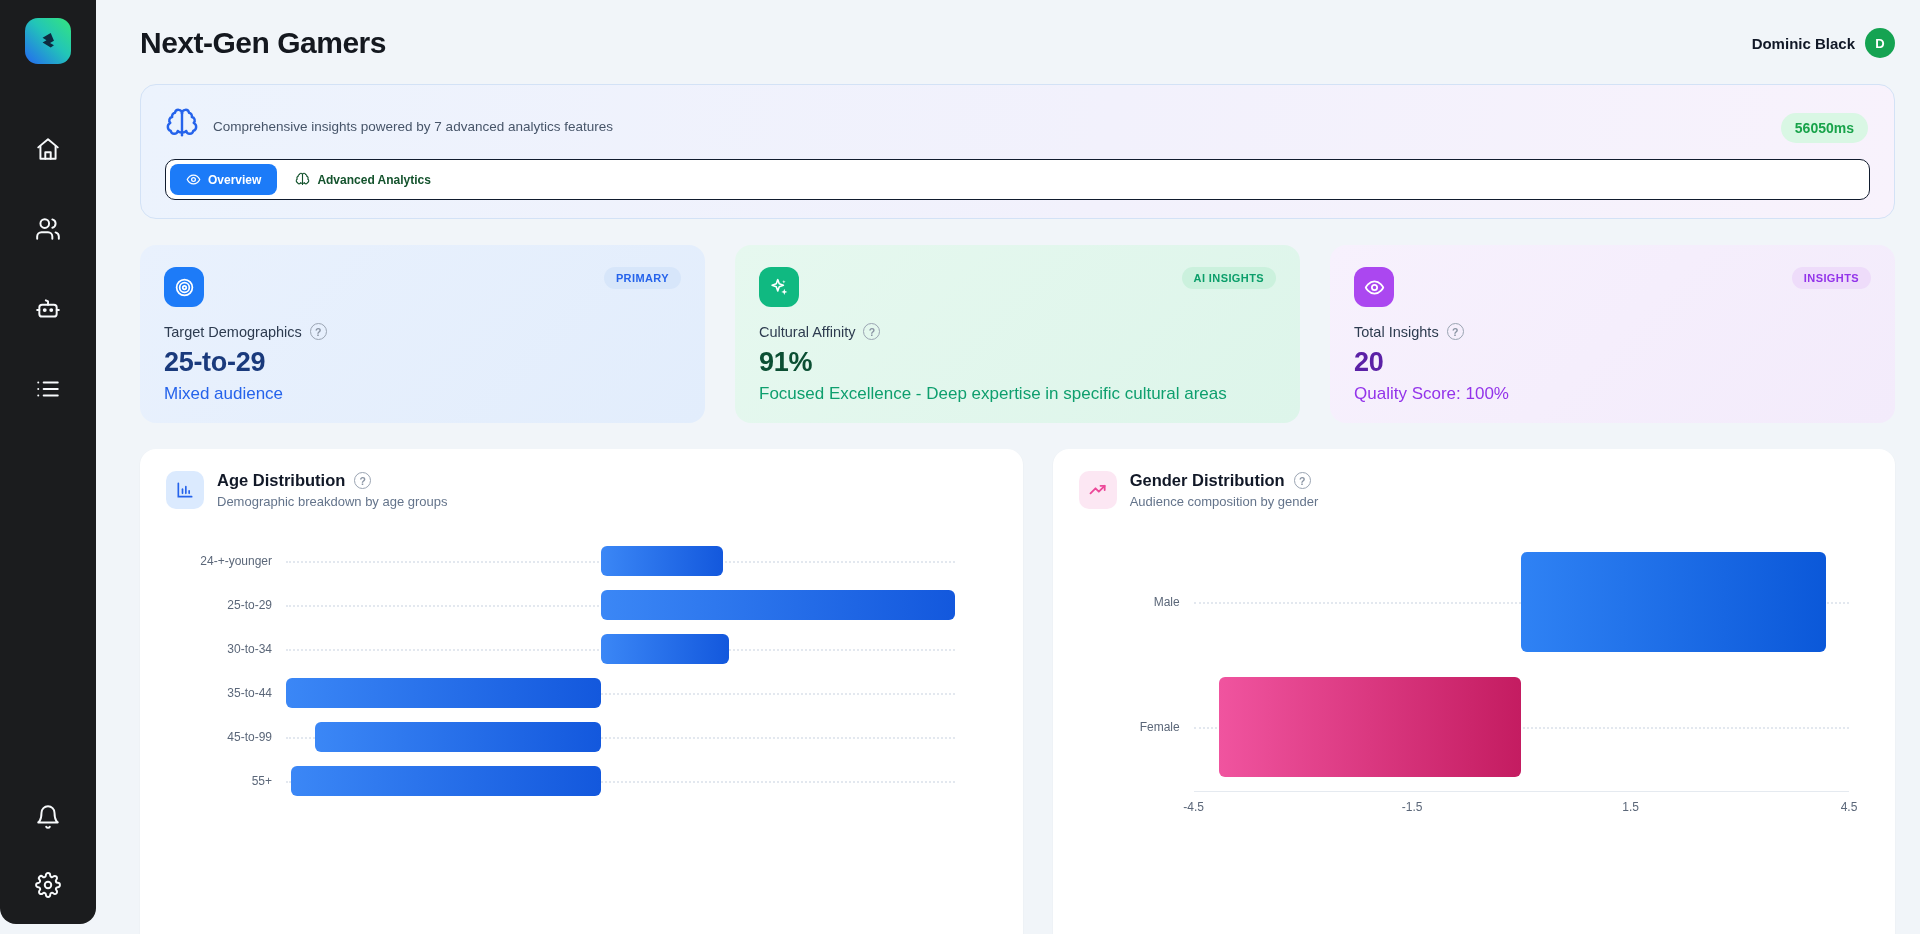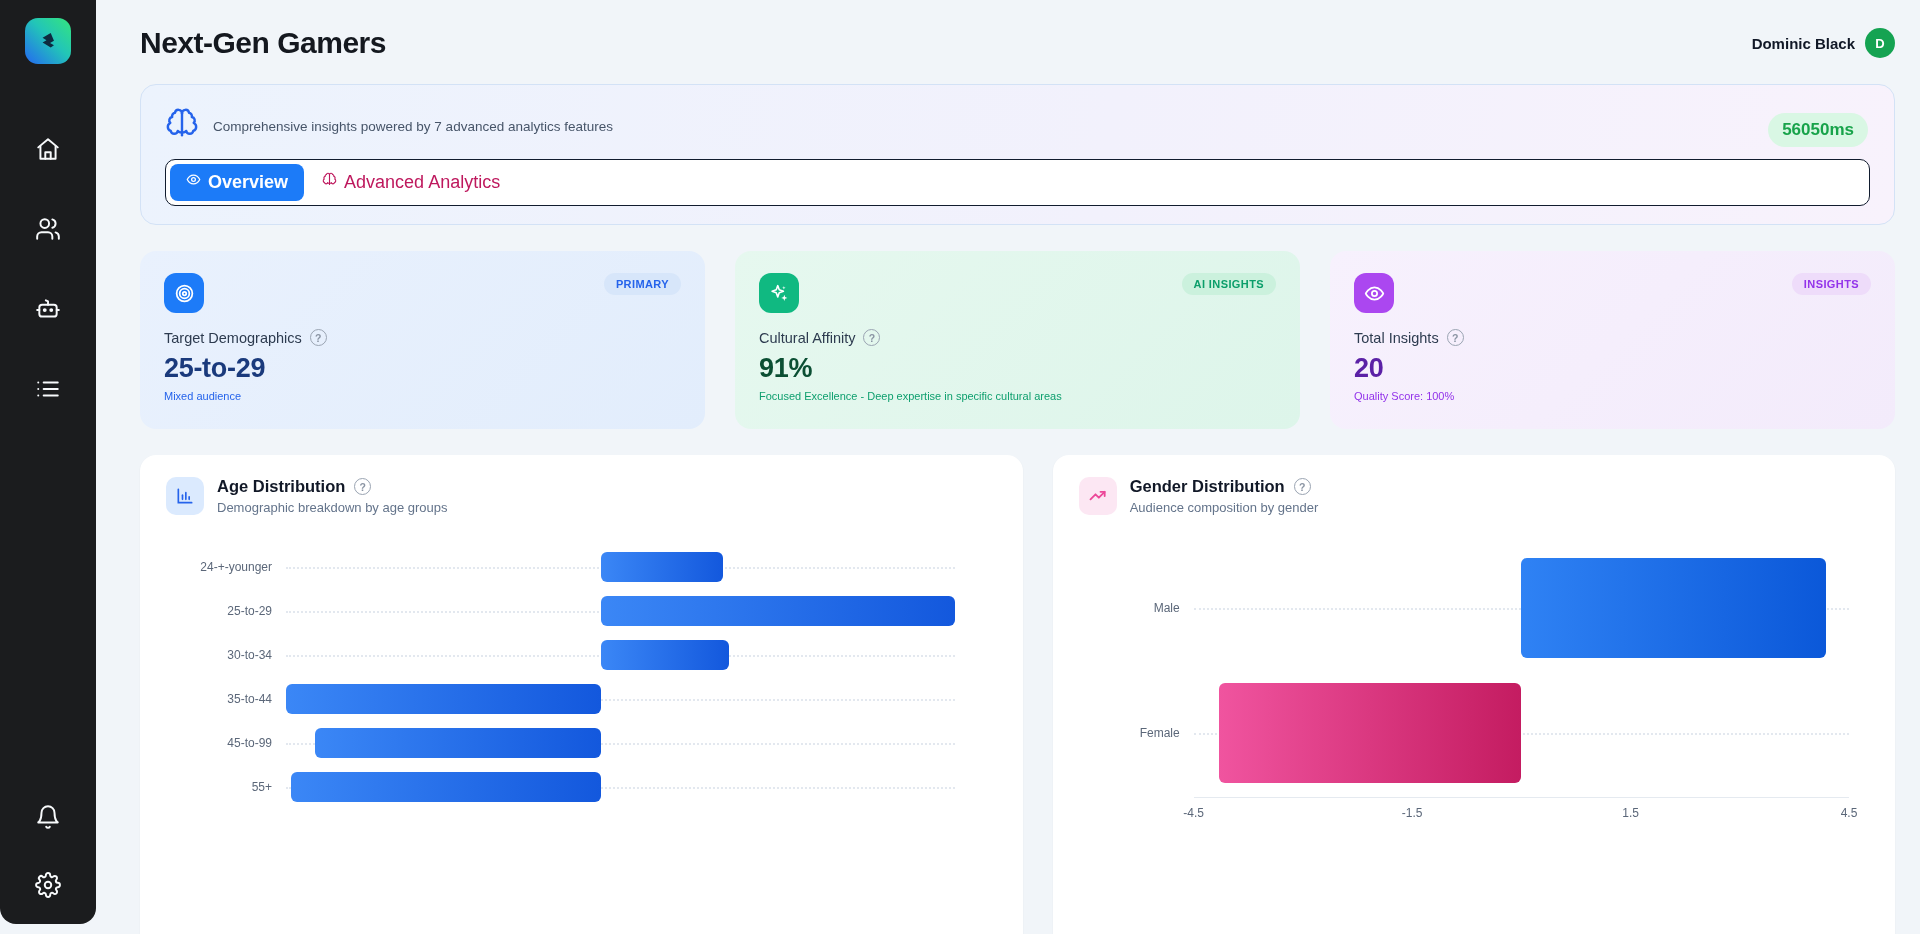--- a/index.html
+++ b/index.html
@@ -44,31 +44,31 @@
     background:linear-gradient(100deg,#ecf3fd 0%,#f2f1fc 55%,#f8f2fc 100%);
     padding:22px 24px 18px 24px; margin-bottom:26px;
   }
   .banner-head { display:flex; align-items:center; gap:14px; }
   .brain-icon-lg { width:34px; height:34px; color:#2563eb; flex-shrink:0; }
   .brain-icon-lg svg { width:34px; height:34px; }
   .banner-title { font-size:17.5px; font-weight:700; color:#101828; }
   .banner-sub { font-size:13.5px; color:#475569; margin-top:4px; }
   .ms-badge {
     position:absolute; top:28px; right:26px;
-    background:#d9f7e4; color:#18a34a; font-size:17px; font-weight:700;
+    background:#d9f7e4; color:#18a34a; font-size:14px; font-weight:700;
     padding:7px 14px; border-radius:999px;
   }
   .tabs {
     margin-top:18px; background:#fff; border:1.5px solid #111c2e;
     border-radius:10px; padding:4px; display:flex; align-items:center; gap:6px;
   }
-  .tab { display:flex; gap:7px; font-size:18px; border-radius:8px;
+  .tab { display:flex; align-items:center; gap:7px; font-size:12px; border-radius:8px;
     padding:8px 16px; cursor:pointer; white-space:nowrap; }
   .tab.active { background:#1c7bf8; color:#fff; font-weight:600; }
-  .tab.inactive { color:#be185d; font-weight:400; padding:8px 12px; }
+  .tab.inactive { color:#14532d; font-weight:700; padding:8px 12px; }
   .tab svg { width:15px; height:15px; }
   
   .stats { display:grid; grid-template-columns:repeat(3,1fr); gap:30px; margin-bottom:26px; }
   .stat-card { border-radius:16px; padding:22px 24px; height:178px; }
   .stat-card.blue   { background:linear-gradient(135deg,#e9f1fd,#e2edfc); }
   .stat-card.green  { background:linear-gradient(135deg,#e6f8ef,#ddf5ea); }
   .stat-card.purple { background:linear-gradient(135deg,#f7f1fd,#f3ebfb); }
   .stat-top { display:flex; align-items:flex-start; justify-content:space-between; }
   .stat-icon { width:40px; height:40px; border-radius:12px; display:flex; align-items:center; justify-content:center; }
   .stat-icon svg { width:21px; height:21px; color:#fff; }
@@ -83,21 +83,21 @@
   .stat-label { font-size:14.5px; color:#2d3b4f; }
   .help {
     width:17px; height:17px; border-radius:50%; border:1.5px solid #9aa4b2;
     color:#8a94a3; font-size:10.5px; font-weight:700;
     display:inline-flex; align-items:center; justify-content:center; cursor:pointer; flex-shrink:0;
   }
   .stat-value { font-size:27px; font-weight:800; margin-top:7px; letter-spacing:-0.3px; }
   .blue   .stat-value { color:#1a3a7c; }
   .green  .stat-value { color:#0b4f33; }
   .purple .stat-value { color:#5b21a6; }
-  .stat-sub { font-size:11px; margin-top:6px; }
+  .stat-sub { font-size:17px; margin-top:6px; }
   .blue   .stat-sub { color:#2563eb; }
   .green  .stat-sub { color:#0e9f6e; }
   .purple .stat-sub { color:#9333ea; }
   
   .charts { display:grid; grid-template-columns:1.048fr 1fr; gap:30px; }
   .chart-card { background:#fff; border-radius:16px; padding:22px 26px; height:520px;
     box-shadow:0 1px 2px rgba(15,23,42,.06); }
   .chart-head { display:flex; gap:13px; align-items:flex-start; }
   .chart-icon { width:38px; height:38px; border-radius:10px; display:flex; align-items:center; justify-content:center; flex-shrink:0; }
   .chart-icon svg { width:20px; height:20px; }

